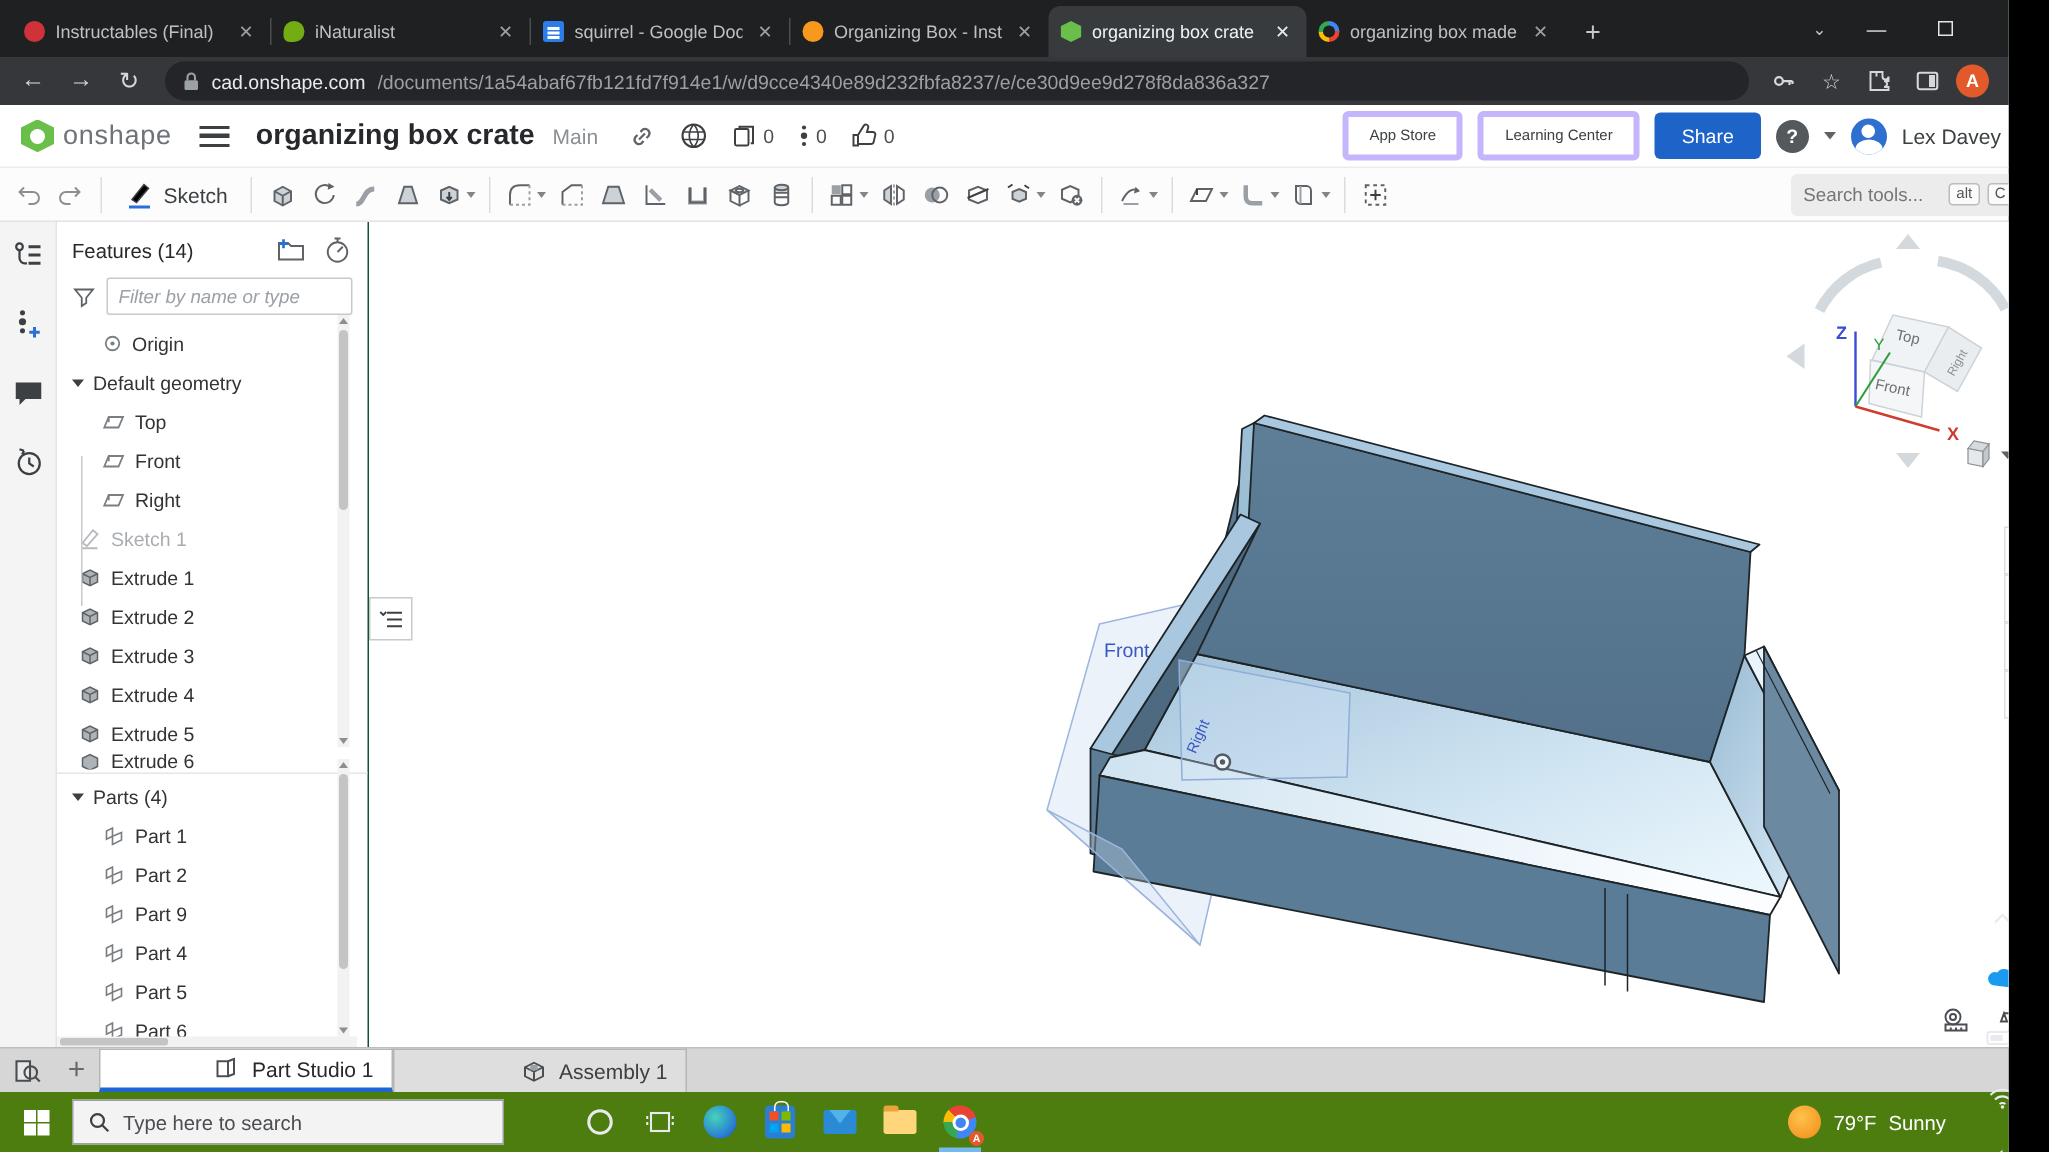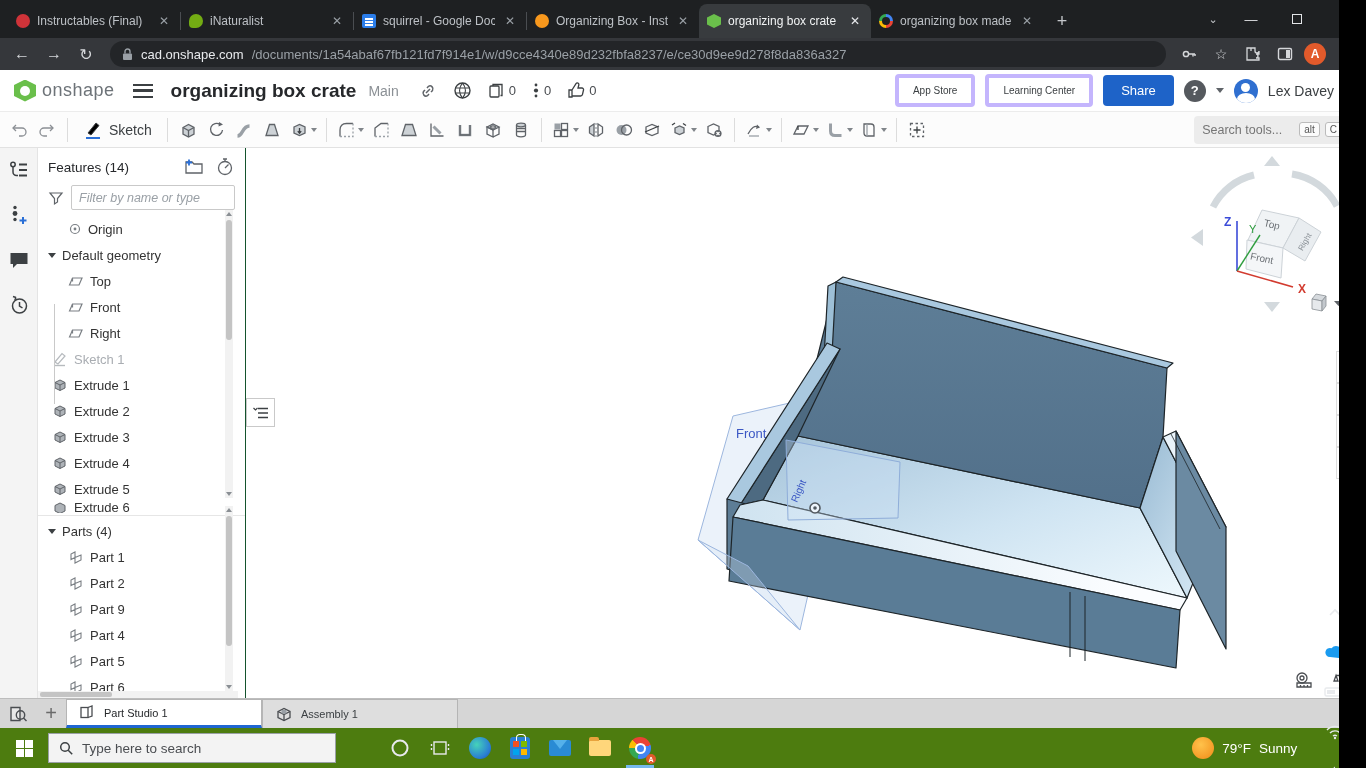--- a/index.html
+++ b/index.html
@@ -112,21 +112,21 @@
   .rtool { width:30px; height:32px; background:#fff; border:1px solid #ddd; border-right:none; display:flex; align-items:center; justify-content:center; }
   .rtool svg { stroke:#5f6368; fill:none; stroke-width:1.2; }
   .measuretools { position:absolute; right:14px; bottom:8px; display:flex; gap:16px; }
   .measuretools svg { stroke:#4a4d51; fill:none; stroke-width:1.3; }
 
   
   .doctabs { position:absolute; left:0; top:698px; width:1366px; height:30px; background:#d6d6d6; border-top:1px solid #bdbdbd; display:flex; align-items:stretch; }
   .dtico { width:36px; display:flex; align-items:center; justify-content:center; }
   .dtico svg { stroke:#4a4d51; fill:none; stroke-width:1.4; }
   .dplus { width:30px; display:flex; align-items:center; justify-content:center; color:#6a6a6a; font-size:20px; }
-  .dtab { width:196px; display:flex; align-items:center; gap:8px; padding:0 12px; font-size:11px; color:#3c4043; border:1px solid #b5b5b5; border-bottom:none; }
+  .dtab { width:196px; display:flex; align-items:center; gap:8px; padding:0 12px; font-size:14px; color:#3c4043; border:1px solid #b5b5b5; border-bottom:none;justify-content:flex-end; }
   .dtab svg { stroke:#4a4d51; fill:none; stroke-width:1.3; flex:none; }
   .dtab.active { background:#fff; border-bottom:3px solid #1f66d1; color:#26282b; }
   .dtab.inactive { background:#dedede; }
 
   
   .taskbar { position:absolute; left:0; top:728px; width:1366px; height:40px; background:#4d7c0f; display:flex; align-items:center; }
   .tbbtn { width:48px; height:40px; display:flex; align-items:center; justify-content:center; }
   .winlogo { width:17px; height:17px; display:grid; grid-template-columns:8px 8px; grid-template-rows:8px 8px; gap:1px; }
   .winlogo div { background:#fff; }
   .tsearch { width:288px; height:30px; background:#f3f3f3; border:1px solid #9aa0a6; display:flex; align-items:center; gap:8px; padding:0 10px; }

